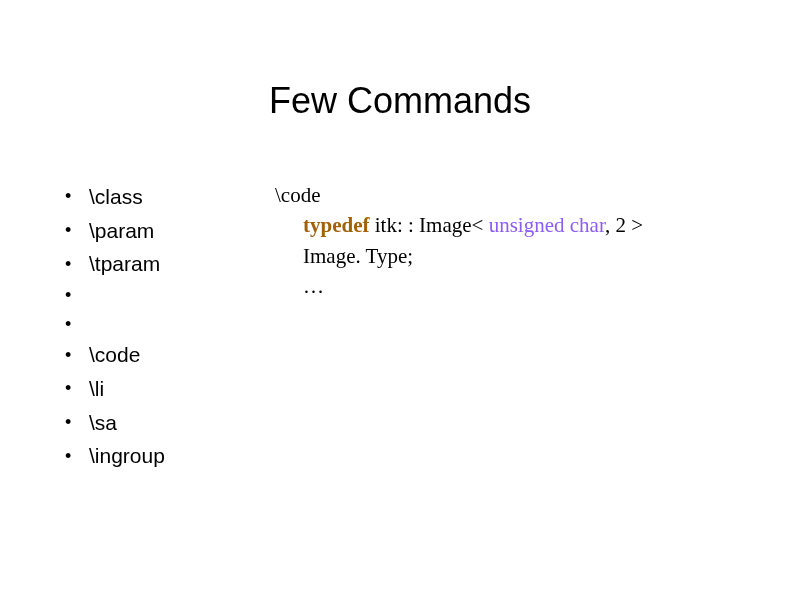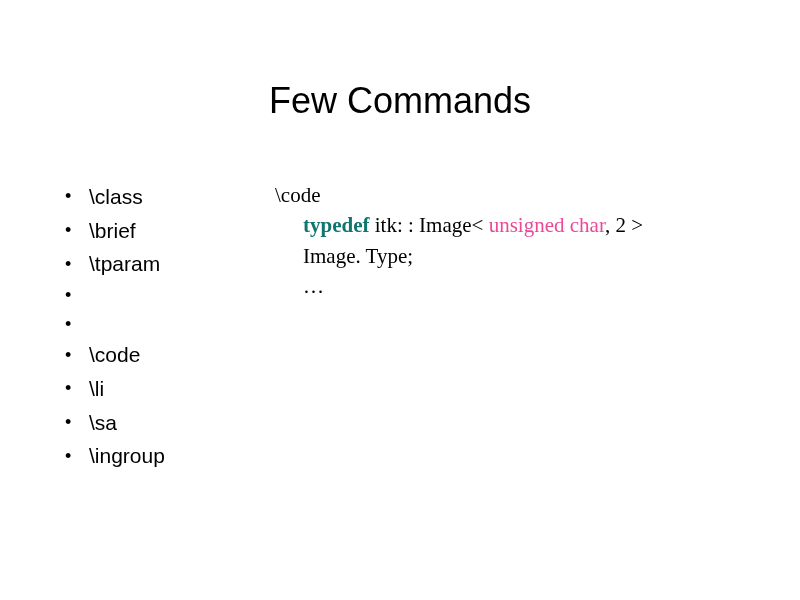--- a/index.html
+++ b/index.html
@@ -54,43 +54,43 @@
     .right-column {
       font-family: "Times New Roman", Times, serif;
       font-size: 21px;
       line-height: 1.45;
       color: #000;
     }
     .indent {
       padding-left: 28px;
     }
     .kw-typedef {
-      color: #0f766e;
+      color: #a16207;
       font-weight: bold;
     }
     .kw-type {
-      color: #ec4899;
+      color: #8b5cf6;
     }
   </style>
 </head>
 <body>
 
 <h1 class="title">Few Commands</h1>
 
 <div class="content">
 
   <div class="left-column">
     <ul>
       <li>
         <span class="bullet">•</span>
         <span>\class</span>
       </li>
       <li>
         <span class="bullet">•</span>
-        <span>\brief</span>
+        <span>\param</span>
       </li>
       <li>
         <span class="bullet">•</span>
         <span>\tparam</span>
       </li>
       <li>
         <span class="bullet">•</span>
       </li>
       <li>
         <span class="bullet">•</span>

